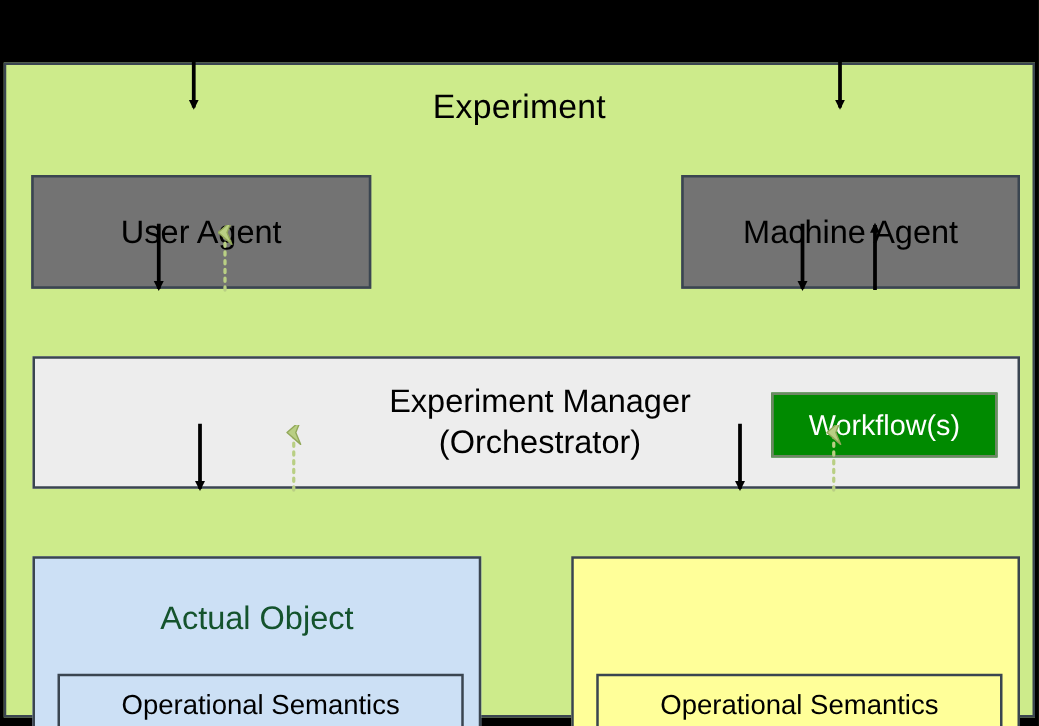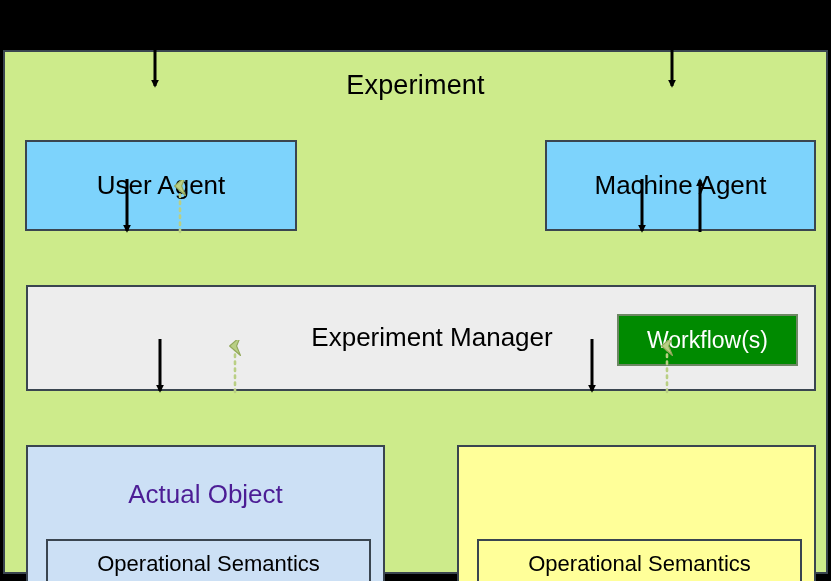--- a/index.html
+++ b/index.html
@@ -48,21 +48,21 @@
     top: 20px;
     text-align: center;
     font-size: 27px;
     color: #000000;
     line-height: 1;
     letter-spacing: 0.2px;
   }
 
   
   .agent-box {
-    background: #7dd3fc;
+    background: #737373;
     font-size: 26px;
   }
   #user-agent-node {
     left: 20px;
     top: 88px;
     width: 272px;
     height: 91px;
   }
   #machine-agent-node {
     left: 540px;
@@ -125,21 +125,21 @@
     background: #ffff99;
     display: block;
   }
   .object-title {
     position: absolute;
     left: 0;
     right: 0;
     top: 32px;
     text-align: center;
     font-size: 26px;
-    color: #4c1d95;
+    color: #14532d;
   }
   .semantics-box {
     position: absolute;
     left: 18px;
     top: 92px;
     width: 325px;
     height: 50px;
     box-sizing: border-box;
     border: 2px solid #3a4550;
     display: flex;
@@ -173,20 +173,21 @@
       <span>User Agent</span>
     </div>
 
     <div class="node agent-box" id="machine-agent-node">
       <span>Machine Agent</span>
     </div>
 
     <div class="node" id="experiment-manager-node">
       <div id="experiment-manager-labels">
         <div>Experiment Manager</div>
+        <div>(Orchestrator)</div>
       </div>
       <div id="workflow-node">
         <span>Workflow(s)</span>
       </div>
     </div>
 
     <div class="node" id="actual-object-node">
       <div class="object-title">Actual Object</div>
       <div class="semantics-box">
         <span>Operational Semantics</span>

